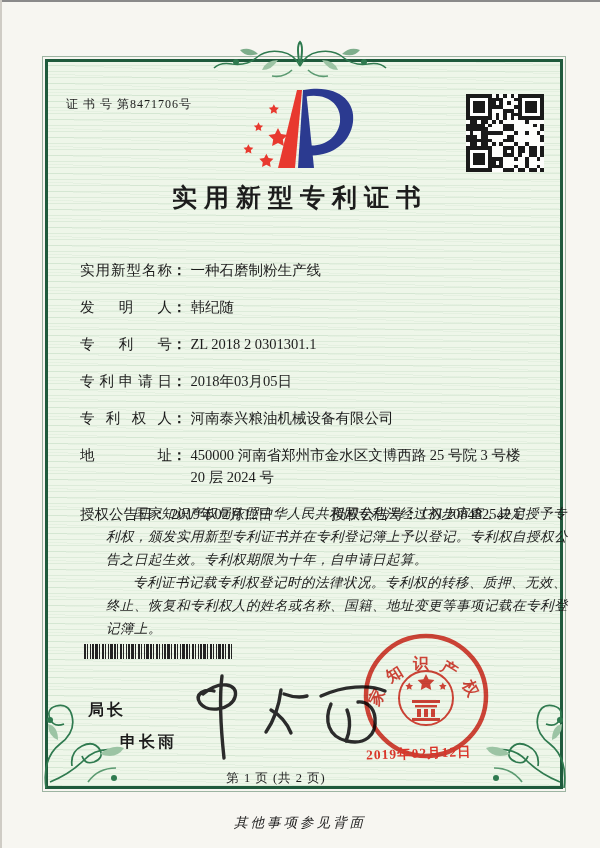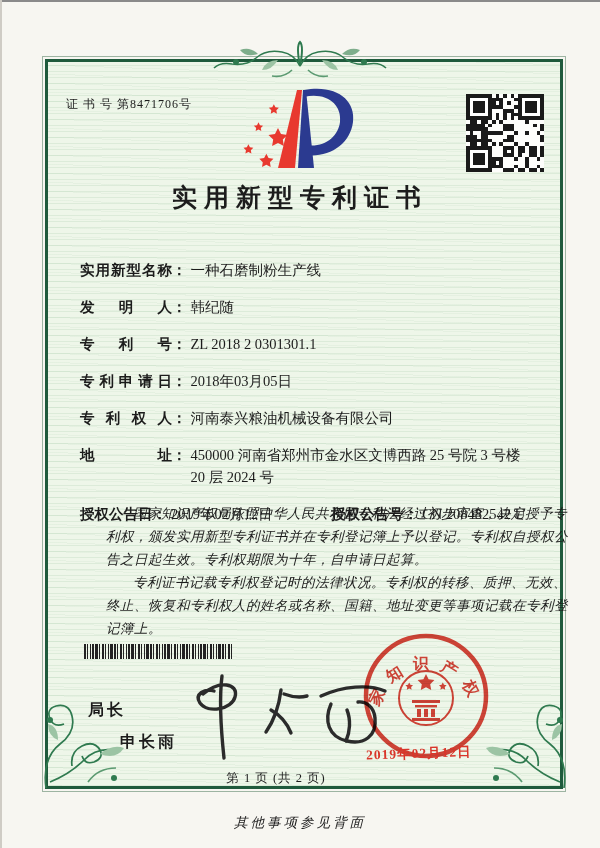--- a/index.html
+++ b/index.html
@@ -26,21 +26,21 @@
   .abs{position:absolute;}
   .cert-no{left:66px;top:96px;font-size:12px;letter-spacing:1px;}
   .logo-box{left:240px;top:84px;}
   .qr-box{left:466px;top:94px;width:78px;height:78px;}
   .page-title{left:0;top:181px;width:600px;text-align:center;font-size:25px;font-weight:600;
               letter-spacing:7px;font-family:Liberation Sans, sans-serif;}
 
   .fields{left:80px;top:259px;width:452px;}
   .field-row{display:flex;margin-bottom:15px;line-height:22px;font-size:14.5px;}
   .f-label{display:inline-block;width:92px;font-family:"Liberation Sans", sans-serif;
-           font-weight:700;text-align:justify;text-align-last:justify;white-space:nowrap;}
+           font-weight:400;text-align:justify;text-align-last:justify;white-space:nowrap;}
   .f-colon{font-family:"Liberation Sans", sans-serif;font-weight:700;margin-right:4px;}
   .f-value{flex:1;max-width:395px;font-family:"Liberation Serif", serif;}
   .grant-row .f-value{flex:none;width:158px;}
   .grant-row .second{margin-left:2px;}
 
   .paragraphs{left:70px;top:502px;width:468px;margin-left:36px;}
   .paragraphs p{margin:0;text-indent:2em;font-size:13.5px;line-height:23px;
                 font-style:italic;letter-spacing:.5px;}
 
   .barcode{left:84px;top:644px;width:150px;height:15px;}

